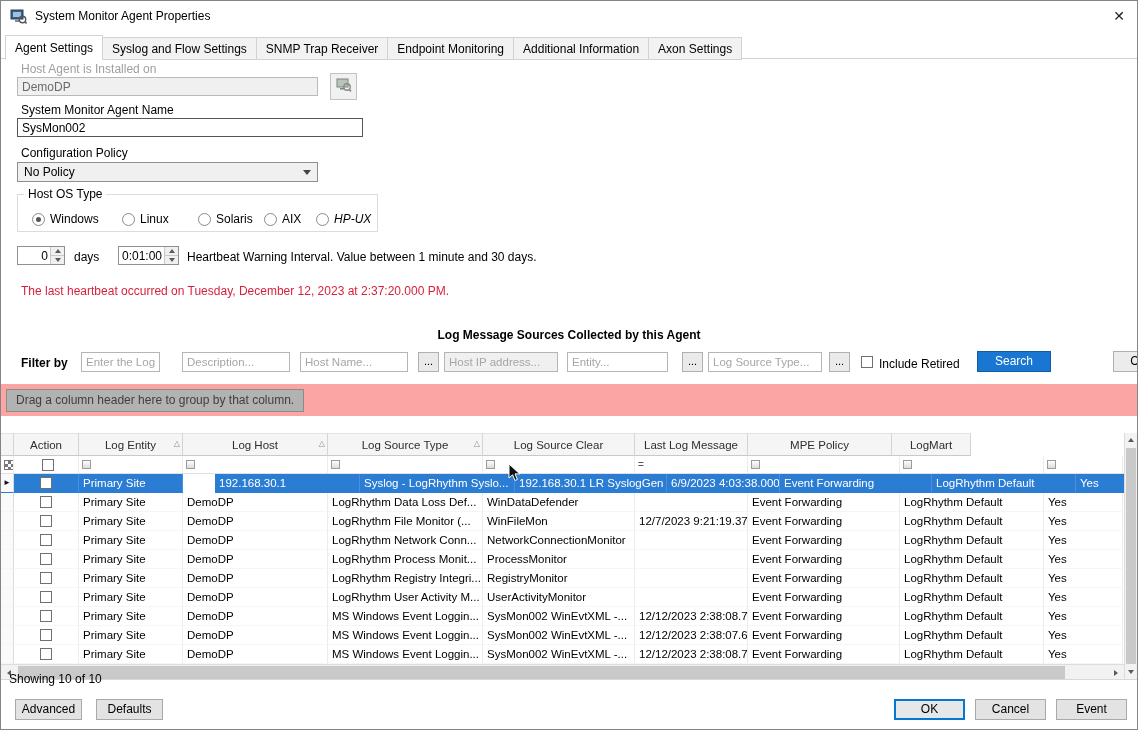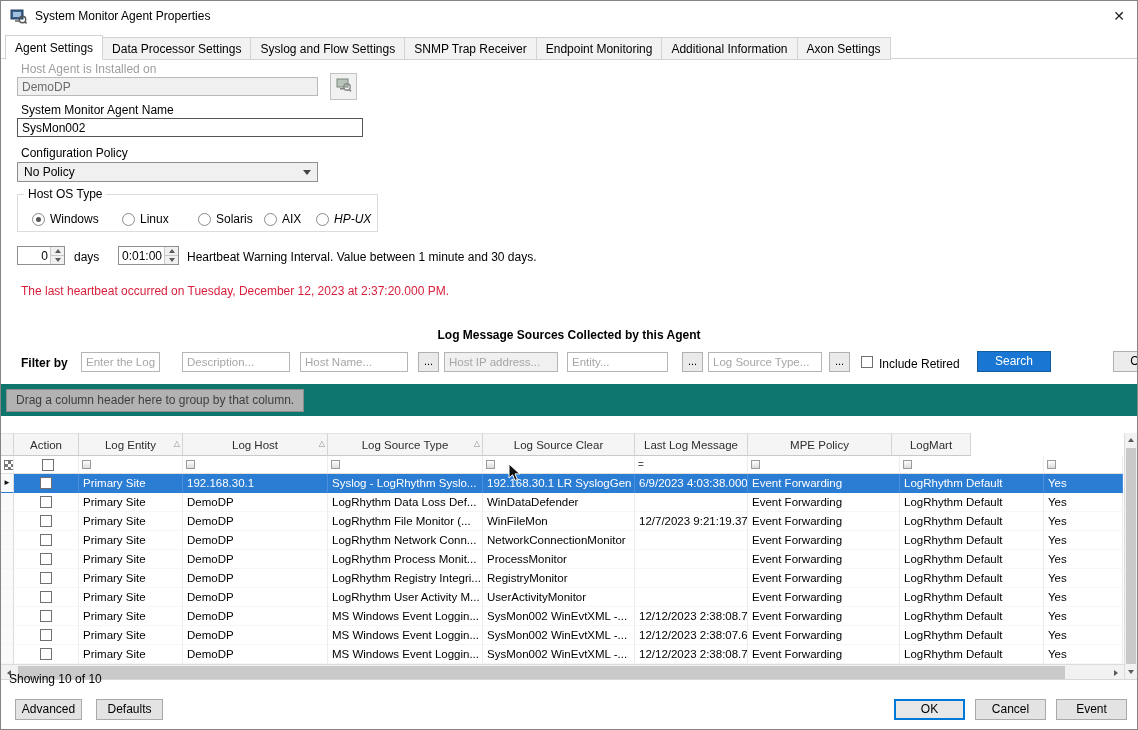--- a/index.html
+++ b/index.html
@@ -50,21 +50,21 @@
   .section-title { position:absolute; top:327px; left:0; right:0; text-align:center; font-weight:bold; font-size:12px; }
   .fb-label { font-weight:bold; }
   .finput { position:absolute; top:351px; height:20px; border:1px solid #b5b5b5; background:#fff; font:inherit; font-size:11.5px; padding:0 4px; color:#333; }
   .finput::placeholder { color:#a6a6a6; opacity:1; }
   .finput:disabled { background:#f0f0f0; }
   .fbtn { position:absolute; top:351px; height:20px; background:#eaeaea; border:1px solid #b0b0b0; font-size:11px; text-align:center; line-height:17px; }
   .cb { width:12px; height:12px; border:1px solid #707070; background:#fff; display:inline-block; flex:none; }
   .btn-search { position:absolute; top:350px; height:21px; background:var(--blue,#1976d2); border:1px solid #135c9e; color:#fff; font-size:12px; text-align:center; line-height:19px; }
   .btn-gray { position:absolute; top:350px; height:21px; background:#ececec; border:1px solid #b0b0b0; font-size:12px; text-align:center; line-height:19px; }
   
-  .groupbar { position:absolute; top:383px; left:0; right:0; height:32px; background:#0f766e; }
+  .groupbar { position:absolute; top:383px; left:0; right:0; height:32px; background:#fca5a5; }
   .gchip { display:inline-block; margin:5px 0 0 5px; padding:3px 9px 4px; background:#b2b2b2; border:1px solid #8c8c8c; color:#3f3f3f; font-size:12px; }
   
   .grid { position:absolute; top:432px; left:0; right:0; height:247px; display:flex; border-bottom:1px solid #d8d8d8; }
   .grid-main { flex:1; display:flex; flex-direction:column; overflow:hidden; }
   .grid-header { display:flex; height:23px; flex:none; }
   .hcell { position:relative; flex:none; display:flex; align-items:center; justify-content:center; background:#f5f5f5; border-right:1px solid #d4d4d4; border-bottom:1px solid #c9c9c9; border-top:1px solid #e3e3e3; font-size:11.5px; color:#2e2e2e; overflow:hidden; white-space:nowrap; }
   .sort { position:absolute; right:2px; top:5px; font-size:8px; color:#8f8f8f; }
   .grid-filter { display:flex; height:18px; flex:none; border-bottom:1px solid #e0e0e0; }
   .fcell { flex:none; display:flex; align-items:center; padding-left:3px; border-right:1px solid #ececec; background:#fff; overflow:hidden; }
   .ficon { width:9px; height:9px; border:1px solid #9b9b9b; background:linear-gradient(#fdfdfd,#dcdcdc); flex:none; }
@@ -109,21 +109,20 @@
         <circle cx="12.5" cy="11.5" r="3.2" fill="none" stroke="#555" stroke-width="1.4"></circle>
         <line x1="14.8" y1="13.8" x2="16.5" y2="15.5" stroke="#555" stroke-width="1.6"></line>
       </svg>
     </span>
     <span class="title">System Monitor Agent Properties</span>
     <span class="close-btn">✕</span>
   </div>
 
   <div class="tabstrip">
       <div class="tab active">Agent Settings</div>
-      <div class="tab">Data Processor Settings</div>
       <div class="tab">Syslog and Flow Settings</div>
       <div class="tab">SNMP Trap Receiver</div>
       <div class="tab">Endpoint Monitoring</div>
       <div class="tab">Additional Information</div>
       <div class="tab">Axon Settings</div>
     </div>
   <div class="tabline"></div>
 
   <div class="abs flabel dim" style="left:20px; top:61px;">Host Agent is Installed on</div>
   <input class="tbox" style="left: 16px; top: 76px; width: 301px;" disabled="" value="DemoDP">
@@ -285,21 +284,21 @@
             <span class="ficon"></span>
           </div>
         </div>
       <div class="grid-body">
           <div class="grow selected">
             <div class="gcell ind" style="width: 13px;">►</div>
             <div class="gcell action" style="width: 65px;">
               <span class="cb"></span>
             </div>
             <div class="gcell" style="width: 104px;">Primary Site</div>
-            <div class="gcell" style="width: 145px;">192.168.30.1</div>
+            <div class="gcell" style="width: 145px; margin-left: 32px;">192.168.30.1</div>
             <div class="gcell" style="width: 155px;">Syslog - LogRhythm Syslo...</div>
             <div class="gcell" style="width: 152px;">192.168.30.1 LR SyslogGen</div>
             <div class="gcell" style="width: 113px;">6/9/2023  4:03:38.000...</div>
             <div class="gcell" style="width: 152px;">Event Forwarding</div>
             <div class="gcell" style="width: 144px;">LogRhythm Default</div>
             <div class="gcell" style="width: 79px;">Yes</div>
           </div>
           <div class="grow">
             <div class="gcell ind" style="width: 13px;"></div>
             <div class="gcell action" style="width: 65px;">

